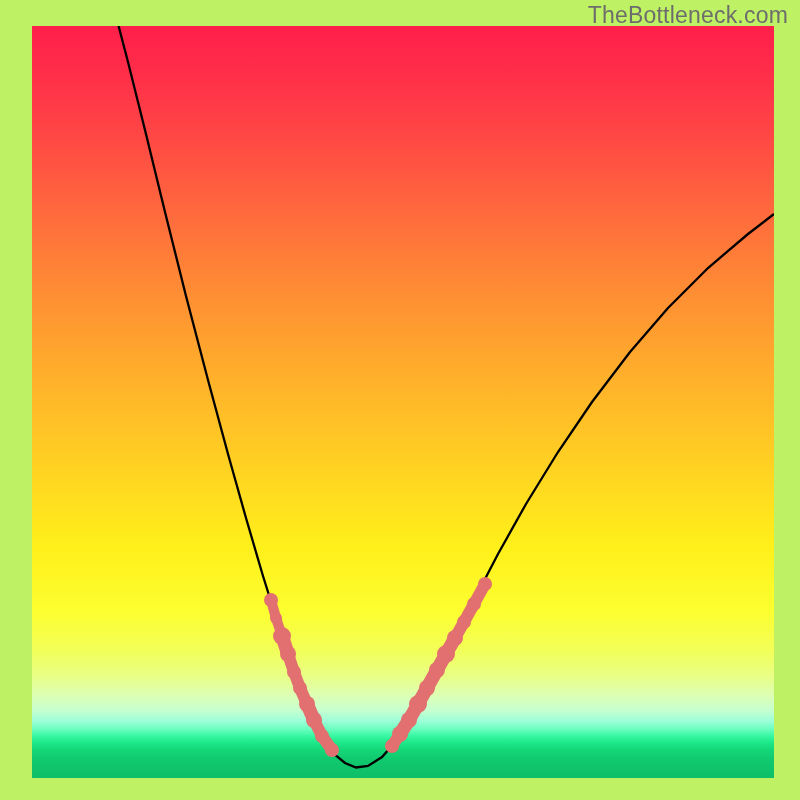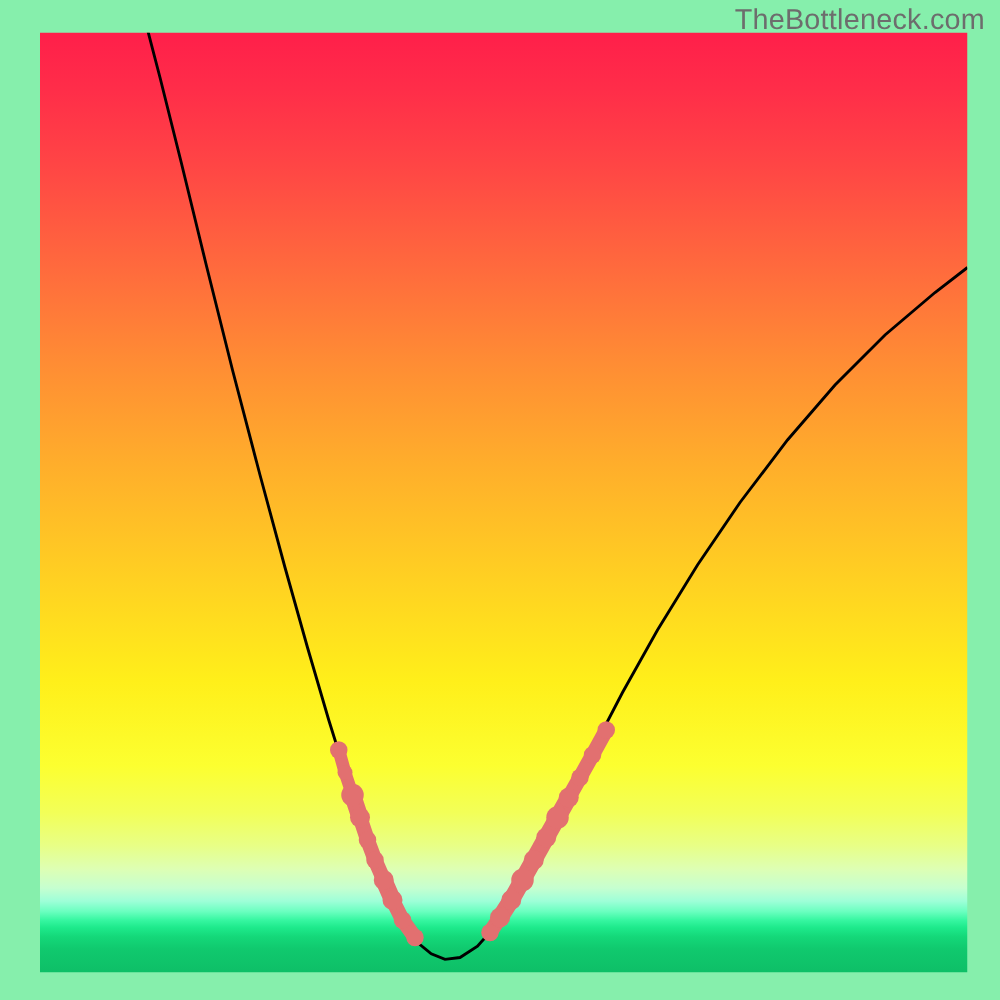--- a/index.html
+++ b/index.html
@@ -8,21 +8,21 @@
     width: 800px;
     height: 800px;
     overflow: hidden;
     background: #000;
     font-family: Arial, Helvetica, sans-serif;
   }
   .frame {
     position: absolute;
     left: 0; top: 0;
     width: 800px; height: 800px;
-    background: #86efac;
+    background: #bef264;
   }
   .plot {
     position: absolute;
     left: 32px;
     top: 26px;
     width: 742px;
     height: 752px;
     overflow: hidden;
   }
   .gradient {

